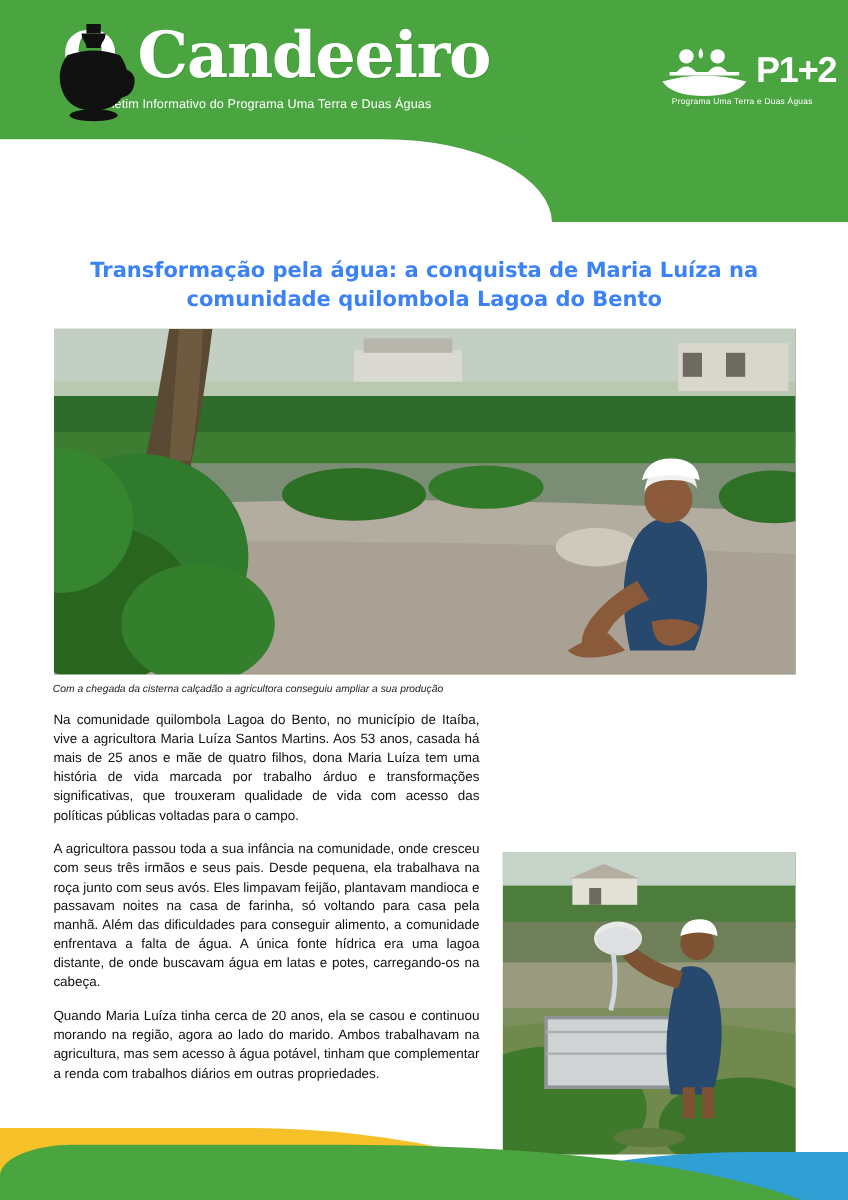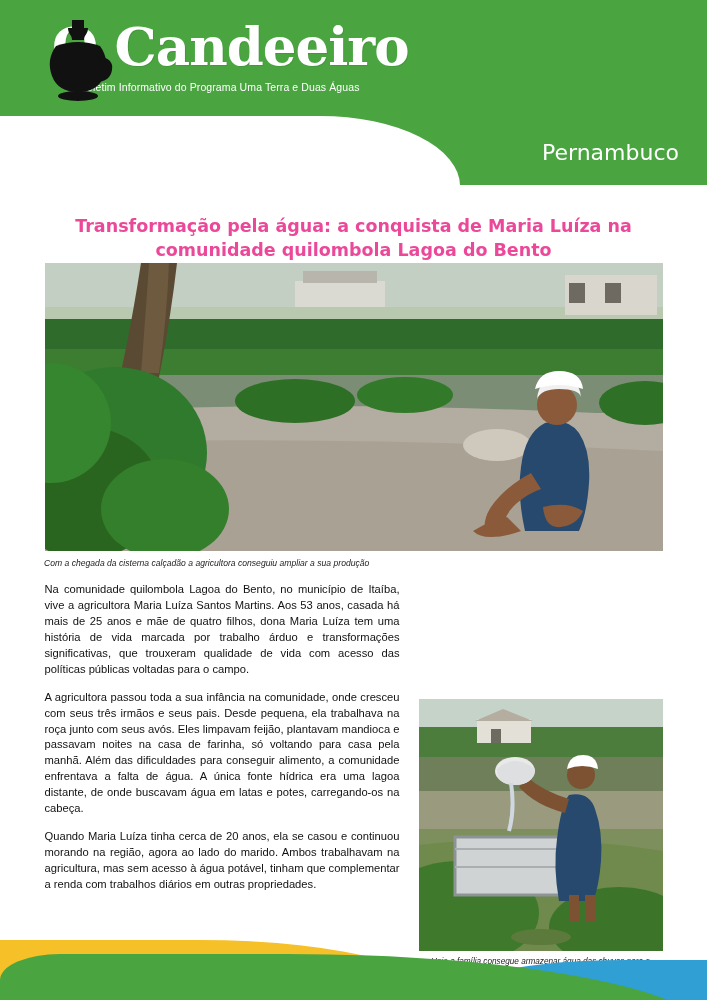--- a/index.html
+++ b/index.html
@@ -116,27 +116,27 @@
   }
 
   
   .content {
     position: absolute;
     left: 0; top: 185px;
     width: 707px;
     padding: 0 44px;
   }
   .article-title {
-    color: #ec4899;
+    color: #3b82f6;
     font-family: "DejaVu Sans", sans-serif;
     font-weight: bold;
     font-size: 17.5px;
     text-align: center;
     line-height: 1.35;
-    margin: 30px 0 1px 0;
+    margin: 30px 0 12px 0;
   }
 
   .hero-img {
     position: relative;
     width: 618px; height: 288px;
     margin: 0 auto;
     overflow: hidden;
     background: #6d8f55;
   }
   .caption {
@@ -228,22 +228,34 @@
         <path d="M30 12 h20 c0 6 -4 7 -4 12 h-12 c0 -5 -4 -6 -4 -12 z" fill="#111"></path>
         <path d="M18 30 q22 -8 44 0 q10 14 4 30 q-6 16 -26 16 q-20 0 -26 -16 q-6 -16 4 -30 z" fill="#111"></path>
         <path d="M60 40 q16 2 14 14 q-2 12 -16 12 q6 -6 6 -13 q0 -8 -4 -13 z" fill="#111"></path>
         <ellipse cx="40" cy="80" rx="20" ry="5" fill="#111"></ellipse>
       </svg>
       <div class="logo-title">O Candeeiro</div>
       <div class="logo-sub">Boletim Informativo do Programa Uma Terra e Duas Águas</div>
     </div>
 
 
-
-    <div class="state-name">Pernambuco</div>
+    <div class="p1mais2">
+      <svg width="82" height="50" viewBox="0 0 82 50">
+        <path d="M6 32 q34 -10 70 0 q-8 12 -35 12 q-27 0 -35 -12 z" fill="#ffffff"></path>
+        <path d="M12 24 h58 v3 h-58 z" fill="#ffffff"></path>
+        <circle cx="26" cy="11" r="6" fill="#ffffff"></circle>
+        <path d="M18 24 q8 -9 16 0 z" fill="#ffffff"></path>
+        <circle cx="52" cy="11" r="6" fill="#ffffff"></circle>
+        <path d="M44 24 q8 -9 16 0 z" fill="#ffffff"></path>
+        <path d="M38 4 q4 6 0 9 q-4 -3 0 -9 z" fill="#ffffff"></path>
+      </svg>
+      <div class="p1-text">P1+2</div>
+      <div class="p1-sub">Programa Uma Terra e Duas Águas</div>
+    </div>
+
   </div>
 
   <div class="content">
 
     <div class="article-title">Transformação pela água: a conquista de Maria Luíza na comunidade quilombola Lagoa do Bento</div>
 
     <div class="hero-img">
       <svg width="618" height="288" viewBox="0 0 618 288">
         <rect x="0" y="0" width="618" height="80" fill="#b9c9b0"></rect>
         <rect x="0" y="0" width="618" height="44" fill="#c3cfc2"></rect>

